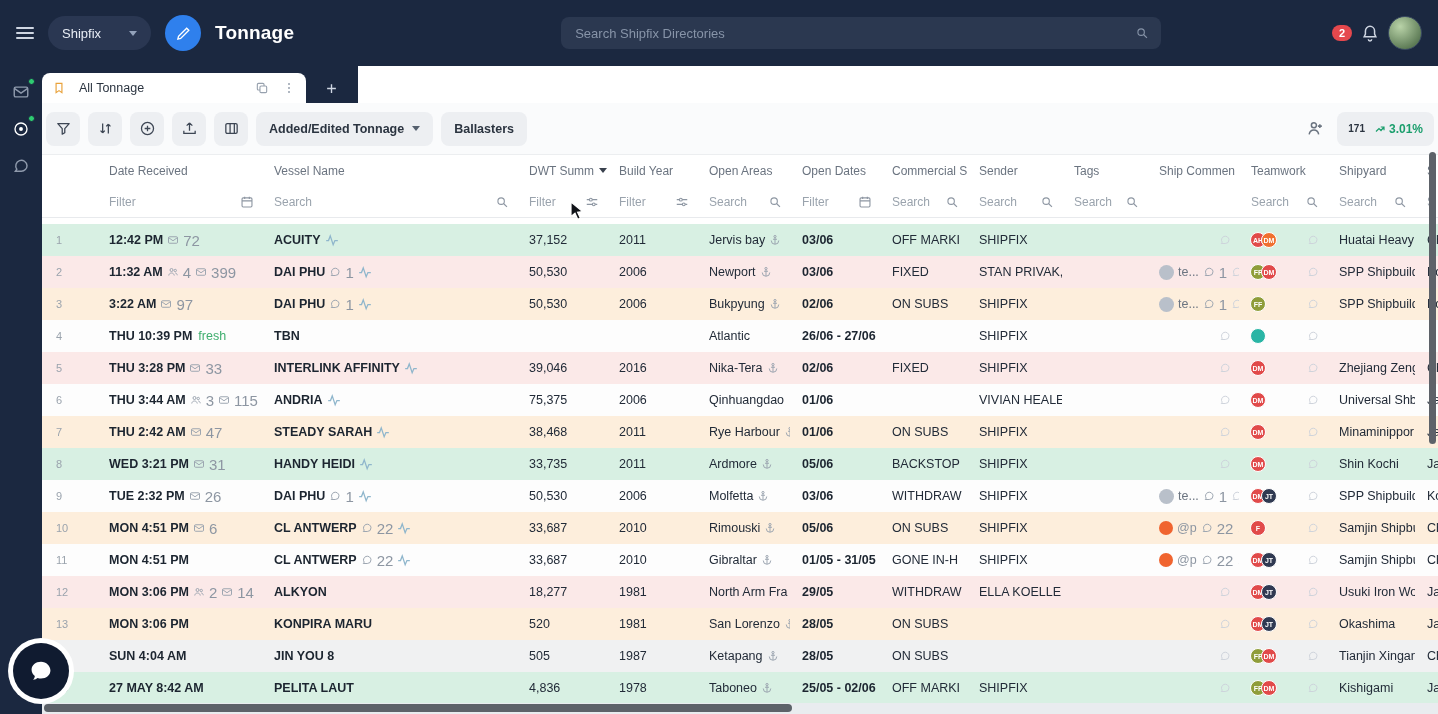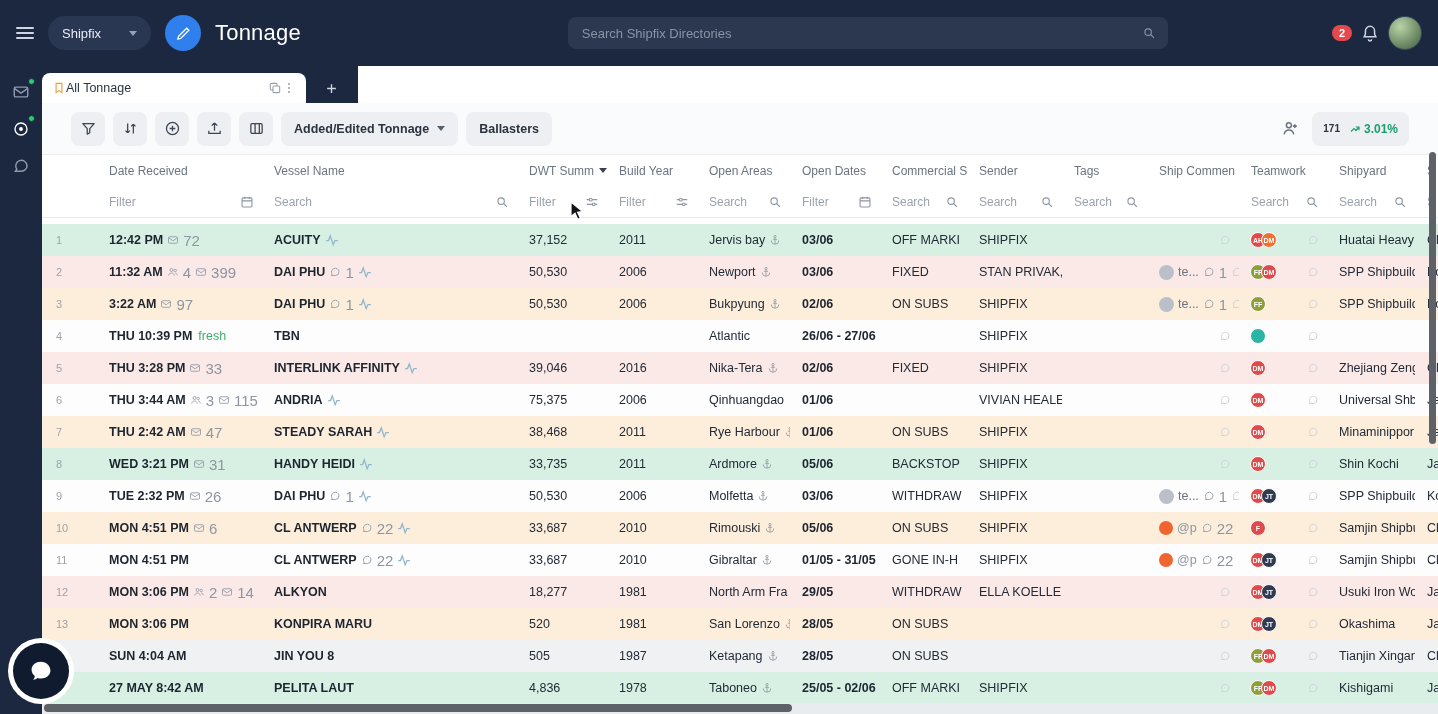--- a/index.html
+++ b/index.html
@@ -14,21 +14,21 @@
   .caret{width:0;height:0;border-left:4px solid transparent;border-right:4px solid transparent;border-top:5px solid currentColor;display:inline-block}
 
   
   .topbar{height:66px;background:#1b2840;display:flex;align-items:center;padding:0 16px;gap:14px;position:relative;z-index:5}
   .hamburger{width:18px;display:flex;flex-direction:column;gap:3px;background:none;border:none;cursor:pointer}
   .hamburger span{height:2px;background:#cfd6e2;border-radius:1px}
   .ws-pill{height:34px;background:#2a3752;border-radius:17px;display:flex;align-items:center;gap:28px;padding:0 14px;color:#e8edf5;font-size:13px;border:none}
   .ws-pill .caret{color:#93a2bb}
   .edit-btn{width:36px;height:36px;border-radius:50%;background:#2f80ed;border:none;color:#fff;display:flex;align-items:center;justify-content:center}
   .edit-btn .icon{width:17px;height:17px}
-  .app-title{color:#fff;font-size:22px;font-weight:400;letter-spacing:.2px}
+  .app-title{color:#fff;font-size:19px;font-weight:700;letter-spacing:.2px}
   .gsearch{position:relative;margin-left:253px;width:600px}
   .gsearch input{width:100%;height:32px;background:#2b3850;border:none;border-radius:8px;color:#c7d0de;padding:0 38px 0 14px;font-size:13px;outline:none}
   .gsearch input::placeholder{color:#8794a8}
   .gsearch .icon{position:absolute;right:12px;top:9px;color:#8794a8}
   .tb-user{margin-left:auto;display:flex;align-items:center;gap:8px}
   .notif-badge{min-width:20px;height:16px;background:#e5484d;border-radius:8px;color:#fff;font-size:11px;font-weight:700;display:flex;align-items:center;justify-content:center;padding:0 5px}
   .bell{color:#cfd6e2;width:20px;height:20px}
   .avatar{width:34px;height:34px;border-radius:50%;background:radial-gradient(circle at 35% 30%,#b9d3a8,#5c7a55 75%);border:1px solid #3a4a62}
 
   
@@ -36,29 +36,29 @@
   .side-item{position:relative;width:24px;height:24px;color:#8f9aac;background:none;border:none;display:flex;align-items:center;justify-content:center}
   .side-item.active{color:#fff}
   .side-item .icon{width:18px;height:18px}
   .side-item .dot{position:absolute;top:-2px;right:-2px;width:7px;height:7px;border-radius:50%;background:#2ecc71;border:1px solid #1b2840}
 
   
   .main{position:absolute;top:66px;left:42px;right:0;bottom:0;overflow:hidden;background:#fff}
 
   .tabstrip{height:37px;display:flex;background:#fff}
   .tabs-dark{background:#1b2840;display:flex;align-items:flex-end;padding-right:14px}
-  .tab{height:30px;width:264px;background:#fff;border-radius:8px 8px 0 0;display:flex;align-items:center;gap:0;padding:0 10px;margin-left:0}
+  .tab{height:30px;width:264px;background:#fff;border-radius:8px 8px 0 0;display:flex;align-items:center;gap:13px;padding:0 10px;margin-left:0}
   .tab .bookmark{color:#e9a23b;width:14px;height:14px}
   .tab-label{font-size:12.5px;font-weight:500;color:#2b3440;margin-right:auto}
   .tab .tico{color:#97a1ae;width:14px;height:14px;background:none;border:none;display:inline-flex}
   .addtab{width:26px;height:26px;margin:0 0 2px 12px;background:none;border:none;color:#cfd6e2;display:flex;align-items:center;justify-content:center}
   .addtab .icon{width:15px;height:15px}
 
   
-  .toolbar{height:52px;background:#fafbfc;display:flex;align-items:center;padding:0 29px;gap:8px;border-bottom:1px solid #eceef0}
+  .toolbar{height:52px;background:#fafbfc;display:flex;align-items:center;padding:0 4px;gap:8px;border-bottom:1px solid #eceef0}
   .tbtn{width:34px;height:34px;border-radius:8px;background:#edeff2;border:none;color:#3d4654;display:flex;align-items:center;justify-content:center}
   .tbtn .icon{width:17px;height:17px}
   .tpill{height:34px;border-radius:8px;background:#edeff2;border:none;padding:0 13px;display:flex;align-items:center;gap:8px;font-weight:700;font-size:12.5px;color:#2b3440;font-family:inherit}
   .tpill .caret{color:#55606e}
   .tpill .all{font-size:9px;font-weight:700;color:#7d8795;margin-left:-3px;align-self:flex-start;margin-top:8px}
   .tb-right{margin-left:auto;display:flex;align-items:center;gap:12px}
   .tb-right .personadd{color:#6b7480;width:19px;height:19px}
   .stat-pill{height:34px;background:#edeff2;border-radius:8px;padding:0 11px;display:flex;align-items:center;gap:9px}
   .stat-count{font-weight:700;font-size:10px;color:#2b3440}
   .trend{color:#1a9e6c;font-weight:700;font-size:12px;display:flex;align-items:center;gap:3px}

